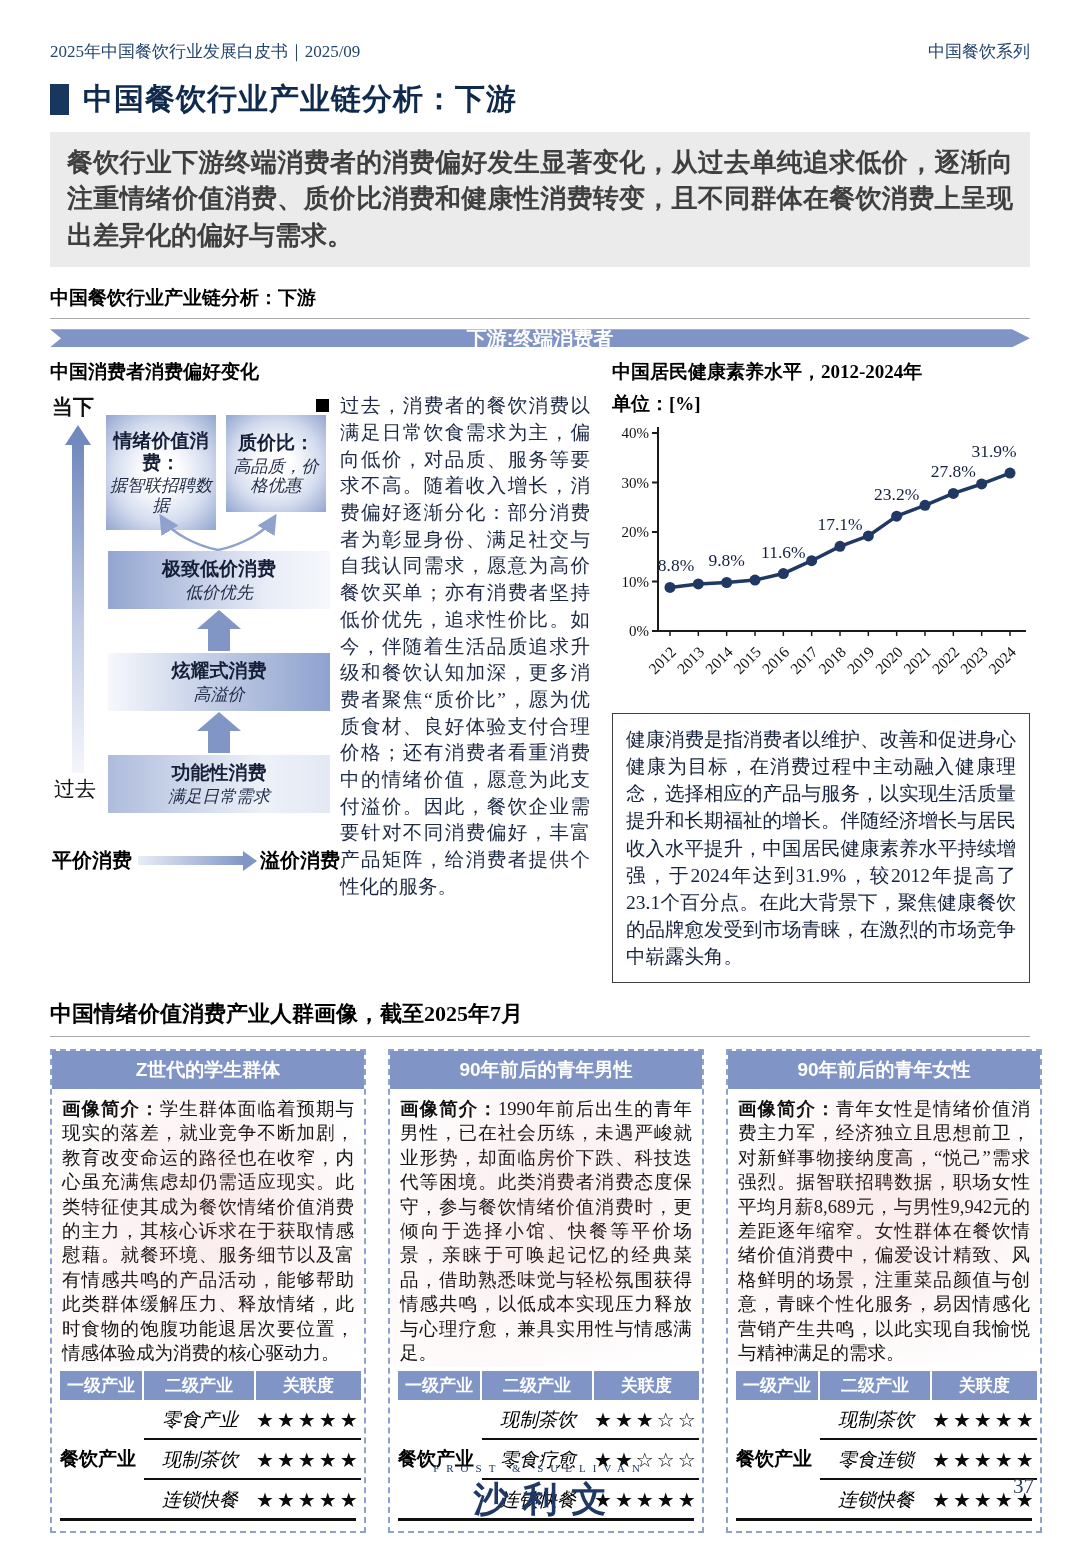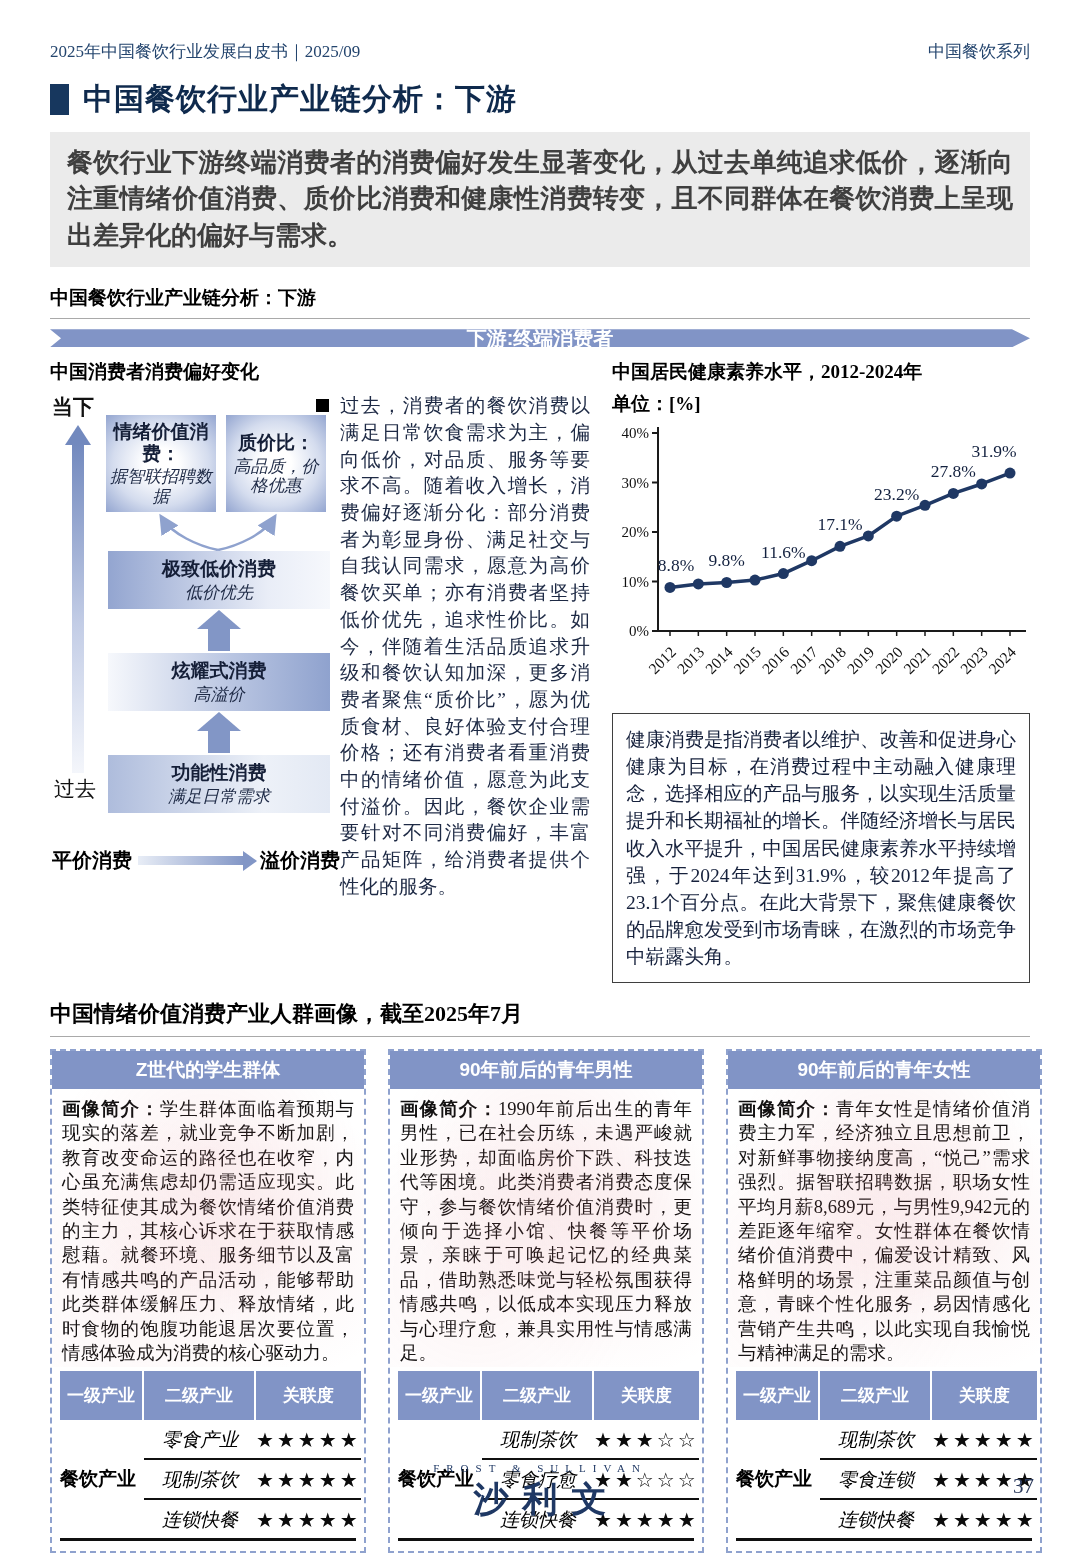--- a/index.html
+++ b/index.html
@@ -34,21 +34,21 @@
   .lbl-now{position:absolute;left:2px;top:0;font-size:21px;font-weight:bold;}
   .lbl-past{position:absolute;left:4px;top:382px;font-size:21px;font-weight:normal;}
   .v-arrow{position:absolute;left:22px;top:32px;width:12px;height:348px;}
   .v-arrow .head{position:absolute;top:0;left:-7px;width:0;height:0;
                  border-left:13px solid transparent;border-right:13px solid transparent;border-bottom:20px solid #7289BE;}
   .v-arrow .shaft{position:absolute;top:18px;left:0;width:12px;bottom:0;
                  background:linear-gradient(180deg,#7289BE,#C3CDE6 55%,#F4F6FB);}
   .dbox{position:absolute;display:flex;flex-direction:column;align-items:center;justify-content:center;text-align:center;}
   .dbox .bt{font-weight:bold;font-size:19px;color:#151F38;line-height:1.15;}
   .dbox .bs{font-style:italic;font-size:17px;color:#1D2945;line-height:1.15;margin-top:3px;}
-  .box-emotional{left:56px;top:22px;width:110px;height:97px;
+  .box-emotional{left:56px;top:22px;width:110px;height:115px;
      background:radial-gradient(ellipse at center,#FFFFFF 22%,#D4DCEE 62%,#93A5D0 100%);}
   .box-value{left:176px;top:22px;width:100px;height:97px;
      background:radial-gradient(ellipse at center,#FFFFFF 22%,#D4DCEE 62%,#93A5D0 100%);}
   .box-lowprice{left:58px;top:158px;width:222px;height:58px;
      background:linear-gradient(90deg,#93A5D0 0%,#E9EDF7 72%,#F6F8FC 100%);}
   .box-show{left:58px;top:260px;width:222px;height:58px;
      background:linear-gradient(90deg,#F6F8FC 0%,#BAC6E2 55%,#8FA2CE 100%);}
   .box-functional{left:58px;top:362px;width:222px;height:58px;
      background:linear-gradient(90deg,#AEBCDC 0%,#EDF1F8 70%,#E3E9F4 100%);}
   .curves{position:absolute;left:56px;top:119px;width:224px;height:40px;overflow:visible;}
@@ -80,21 +80,21 @@
                 font-size:19px;text-align:center;padding:6px 0;}
   .pcard-body{padding:8px 10px 2px;font-size:18.5px;line-height:1.32;text-align:justify;color:#101010;
               position:relative;flex:1;}
   .pcard-body::before{content:"";position:absolute;inset:0;pointer-events:none;
      background:radial-gradient(circle at 50% 28%,rgba(222,110,120,0.10),transparent 60%),
                 radial-gradient(circle at 28% 68%,rgba(222,110,120,0.08),transparent 55%),
                 radial-gradient(circle at 74% 55%,rgba(222,110,120,0.08),transparent 50%);}
   .intro-label{font-weight:bold;}
   .ptable{margin:4px 8px 10px;border-bottom:3px solid #101010;display:grid;grid-template-columns:84px 112px 1fr;}
   .ptable .th{background:#8194C6;color:#fff;font-family:"Liberation Sans",sans-serif;font-weight:bold;
-              font-size:17px;text-align:center;padding:13px 0;border-right:2.5px solid #fff;}
+              font-size:17px;text-align:center;padding:3px 0;border-right:2.5px solid #fff;}
   .ptable .th:nth-child(3){border-right:none;}
   .td-primary{grid-row:2 / span 3;display:flex;align-items:center;font-weight:bold;font-size:19px;color:#000;}
   .td{display:flex;align-items:center;justify-content:center;padding:7px 0 5px;font-size:19px;color:#000;font-style:italic;}
   .rb{border-bottom:2px solid #101010;}
   .stars{font-family:"DejaVu Sans",sans-serif;font-size:20px;letter-spacing:3px;color:#0b0b0b;}
   .logo{position:absolute;left:0;right:0;top:1462px;text-align:center;color:#1F3864;}
   .logo-top{font-size:11px;letter-spacing:7px;}
   .logo-main{font-size:35px;font-weight:bold;letter-spacing:14px;padding-left:14px;margin-top:2px;
              font-family:"Liberation Sans",sans-serif;}
   .pagenum{position:absolute;right:46px;top:1474px;font-size:21px;color:#2B3A5C;text-align:center;}

